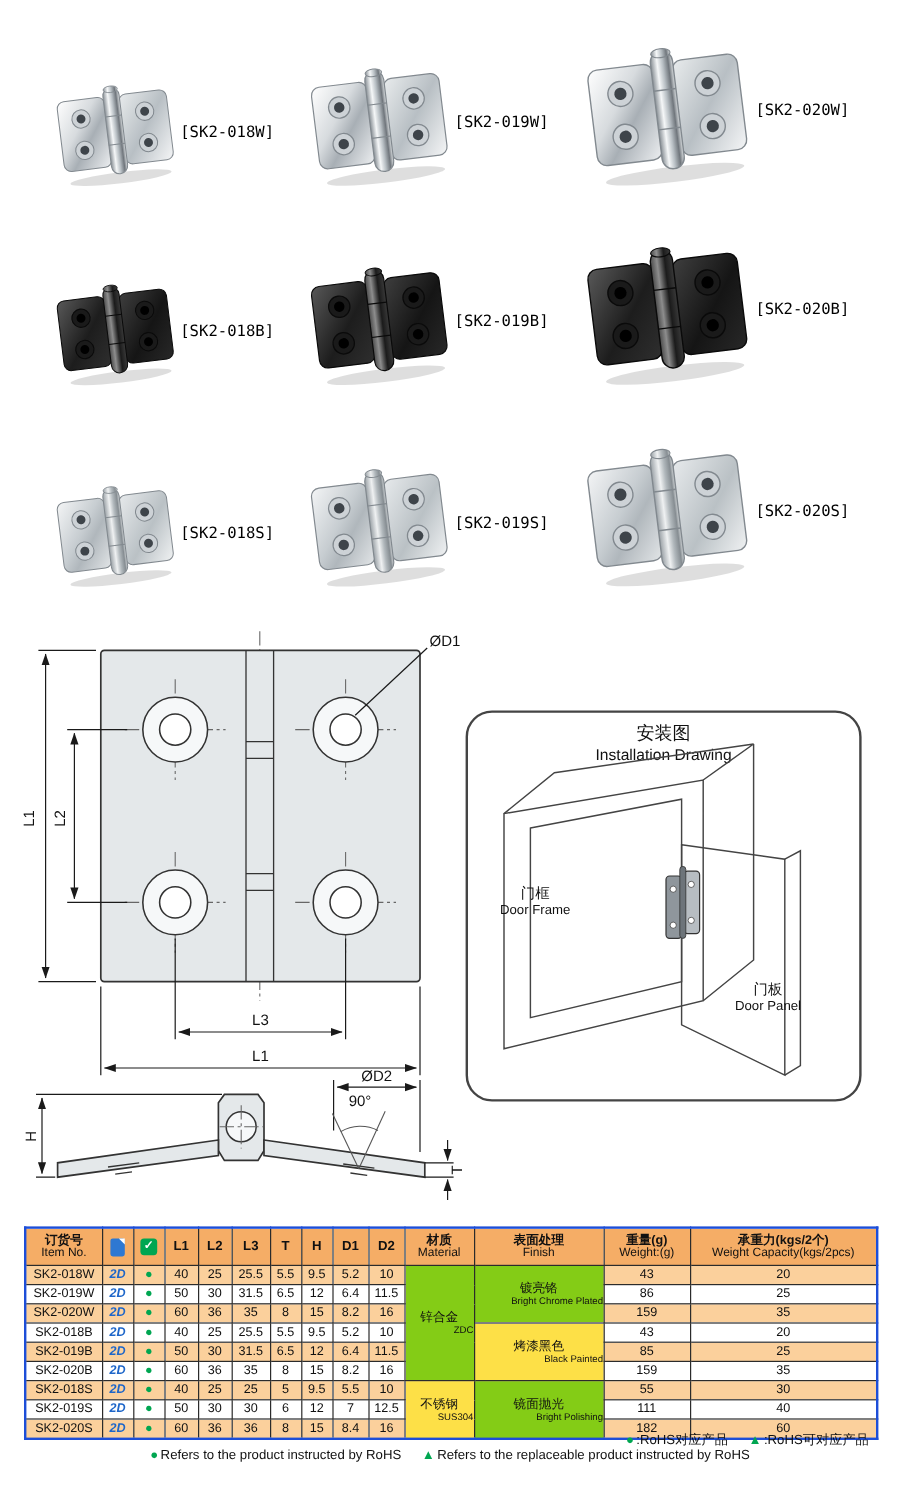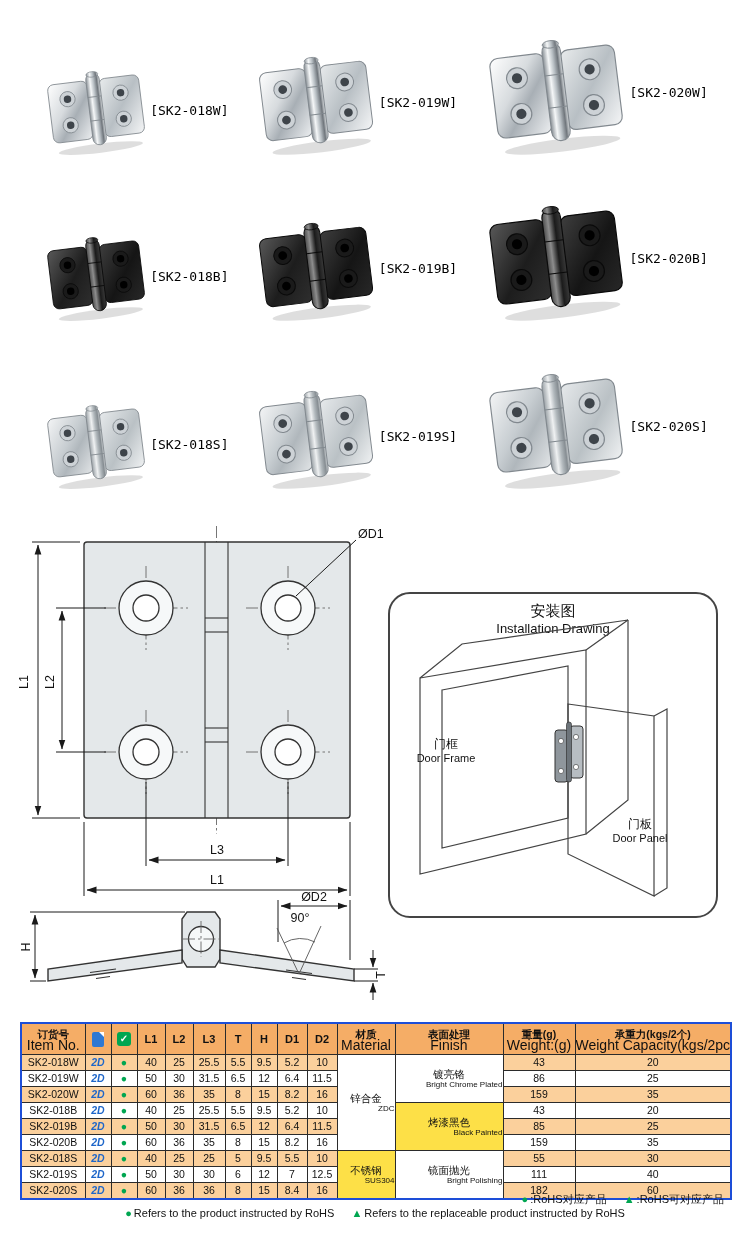--- a/index.html
+++ b/index.html
@@ -29,26 +29,26 @@
   .iline path{fill:none;stroke:#444;stroke-width:1.2;}
   .itxt-cn{font-size:15px;text-anchor:middle;fill:#111;}
   .itxt-en{font-size:13px;text-anchor:middle;fill:#111;}
   .itxt-cn2{font-size:12px;text-anchor:middle;fill:#111;}
   .itxt-en2{font-size:11px;text-anchor:middle;fill:#111;}
   
   .spec{position:absolute;left:20px;top:1022px;width:710px;border-collapse:collapse;table-layout:fixed;border:2px solid #1d4ed8;}
   .spec th,.spec td{border:1px solid #2b2b2b;padding:0;text-align:center;vertical-align:middle;overflow:hidden;white-space:nowrap;}
   .spec thead th{background:#F5AD66;height:30px;font-weight:bold;font-size:11px;}
   .spec thead .cn{font-size:10.5px;line-height:12px;}
-  .spec thead .en{font-size:14px;line-height:10px;font-weight:normal;}
+  .spec thead .en{font-size:10px;line-height:10px;font-weight:normal;}
   .spec tbody tr{height:15px;}
   .spec tbody td{font-size:10.5px;line-height:15px;}
   tr.hl{background:#FBD09C;}
   td.m-wh{background:#fde047;}
-  td.m-hl{background:#ffffff;}
+  td.m-hl{background:#84cc16;}
   .c-cad{color:#1E66C9;font-weight:bold;font-style:italic;font-size:10px;}
   .c-rohs{color:#00A651;font-size:9px;}
   td.merge .cn{font-size:10.5px;line-height:12px;}
   td.merge .en{font-size:8px;line-height:10px;text-align:right;}
   .icon-cad{display:inline-block;width:12px;height:15px;background:#2E78D2;border-radius:2px;position:relative;vertical-align:middle;}
   .icon-cad::after{content:"";position:absolute;right:0;top:0;width:0;height:0;border-top:5px solid #fff;border-left:5px solid transparent;}
   .icon-rohs{display:inline-block;width:14px;height:14px;background:#00A651;color:#fff;border-radius:3px;font-size:10px;line-height:14px;font-weight:bold;vertical-align:middle;}
   
   .footer1{position:absolute;top:1192px;right:26px;font-size:11px;color:#111;}
   .footer2{position:absolute;top:1207px;left:0;width:100%;text-align:center;font-size:11px;color:#111;}

